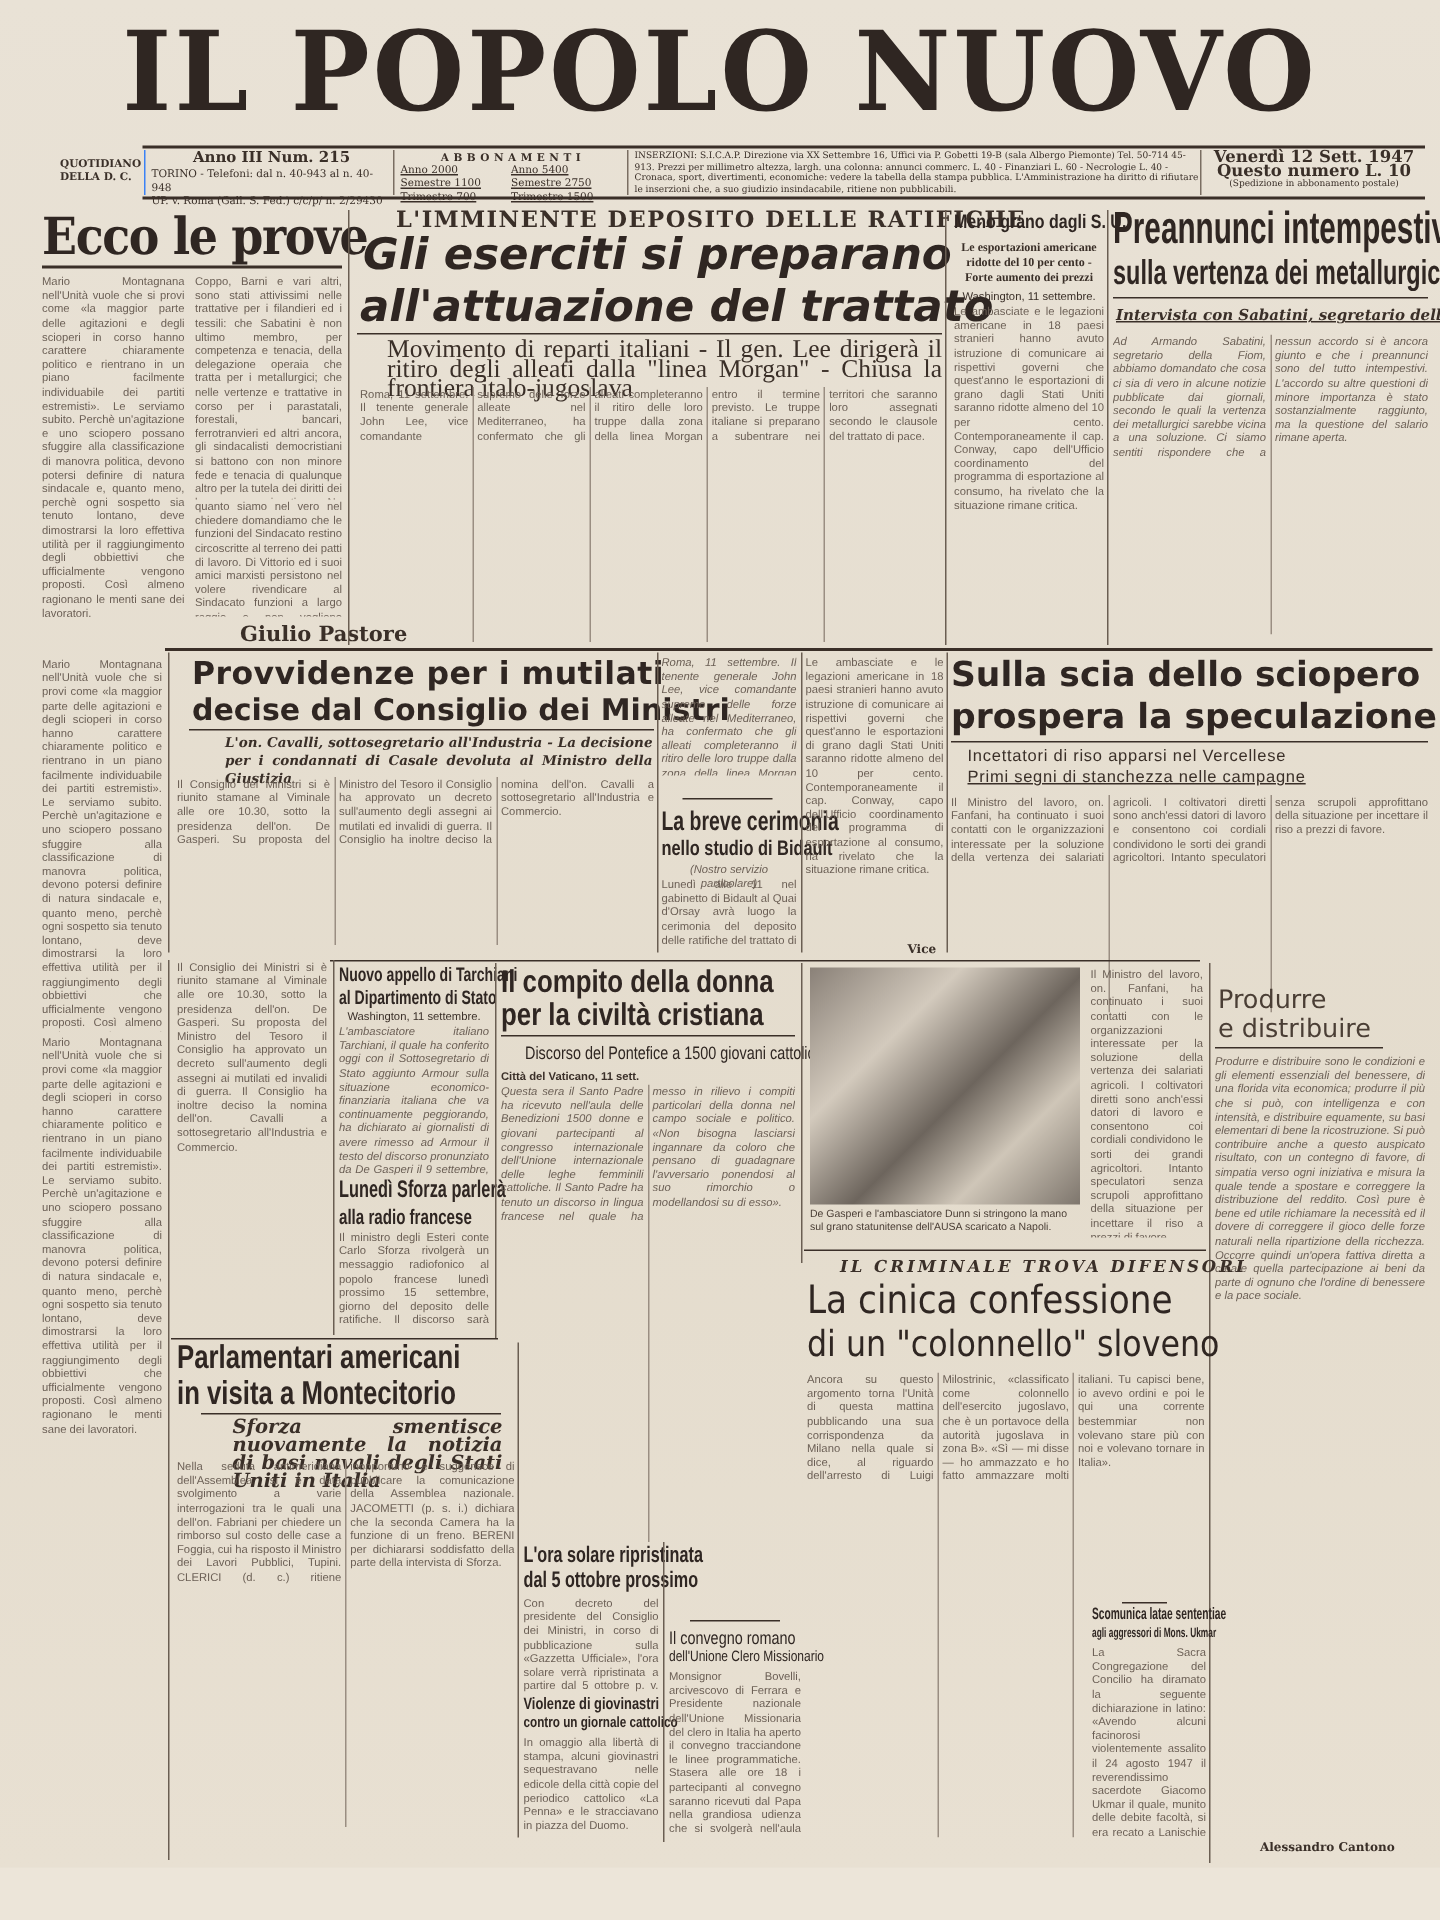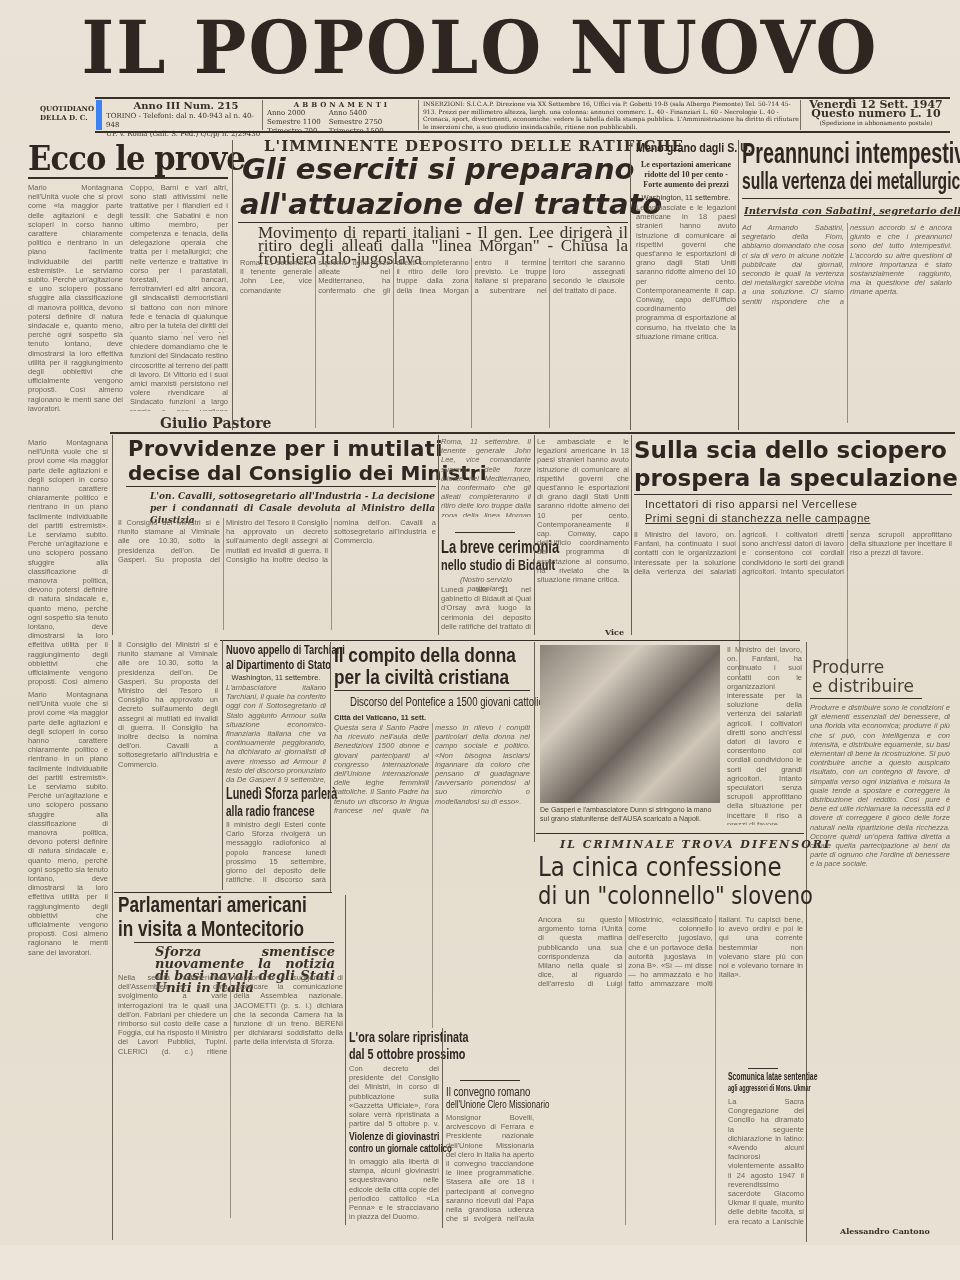--- a/index.html
+++ b/index.html
@@ -29,28 +29,28 @@
 <div class="bottom-strip"></div>
 
 <div class="abs masthead">IL POPOLO NUOVO</div>
 <div class="rule" style="left:95px;top:97px;width:855px;height:2px;"></div>
 <div class="rule" style="left:95px;top:131px;width:855px;height:2px;"></div>
 
 <div class="info-box" style="left:40px;width:50px;font-weight:bold;">
   <div style="margin-top:4px;">QUOTIDIANO</div>
   <div>DELLA D. C.</div>
 </div>
-<div class="info-box" style="left:96px;width:160px;border-left:6px solid #3b82f6;padding-left:4px;">
+<div class="info-box" style="left:96px;width:160px;border-left:1px solid #3b82f6;padding-left:4px;">
   <div style="text-align:center;font-weight:bold;font-size:10px;line-height:12px;">Anno III   Num. 215</div>
   <div>TORINO - Telefoni: dal n. 40-943 al n. 40-948</div>
   <div>UP. v. Roma (Gall. S. Fed.) c/c/p/ n. 2/29430</div>
 </div>
 <div class="info-box" style="left:262px;width:150px;border-left:1px solid #7a6e62;padding-left:4px;">
   <div style="text-align:center;letter-spacing:3px;font-weight:bold;">ABBONAMENTI</div>
-  <div style="display:flex;gap:8px;">
+  <div style="display:flex;gap:20px;text-decoration:underline;">
     <div>
       <div>Anno 2000</div>
       <div>Semestre 1100</div>
       <div>Trimestre 700</div>
     </div>
     <div>
       <div>Anno 5400</div>
       <div>Semestre 2750</div>
       <div>Trimestre 1500</div>
     </div>

